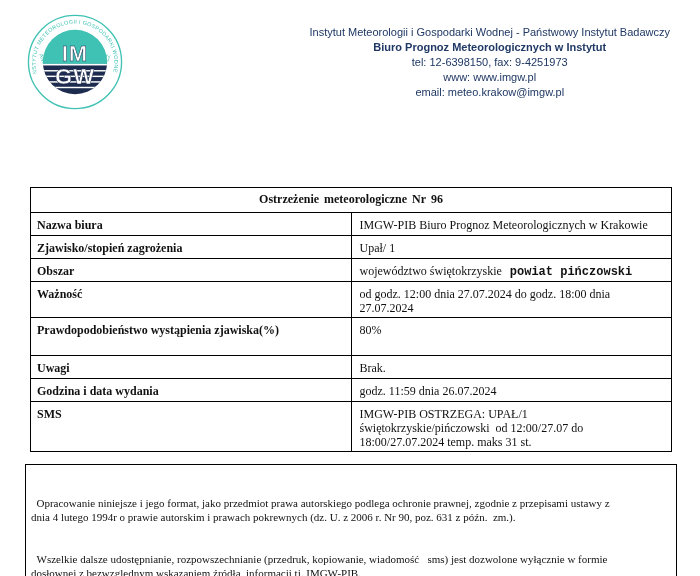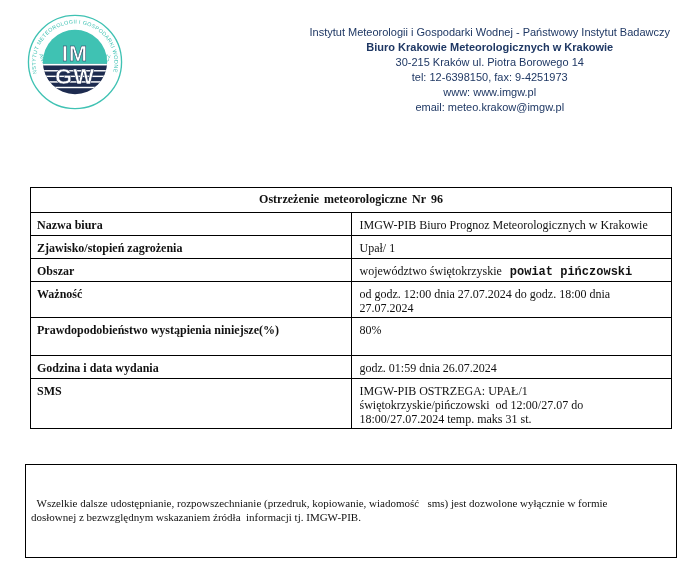--- a/index.html
+++ b/index.html
@@ -116,22 +116,21 @@
       <rect x="15" y="64.2" width="70" height="1.5" fill="#ffffff"></rect>
       <rect x="15" y="70" width="70" height="1.5" fill="#ffffff"></rect>
       <rect x="15" y="75.8" width="70" height="1.5" fill="#ffffff"></rect>
     </g>
     <text x="50" y="49" text-anchor="middle" font-family="Liberation Sans, sans-serif" font-weight="bold" font-size="23" fill="#ffffff" stroke="#1d2b4f" stroke-width="0.5" letter-spacing="1">IM</text>
     <text x="50" y="73" text-anchor="middle" font-family="Liberation Sans, sans-serif" font-weight="bold" font-size="23" fill="#ffffff" stroke="#1d2b4f" stroke-width="0.5" letter-spacing="1">GW</text>
   </svg>
 
   <div class="org-block">
     <div class="org-line">Instytut Meteorologii i Gospodarki Wodnej - Państwowy Instytut Badawczy</div>
-    <div class="org-line bold">Biuro Krakowie Meteorologicznych w Krakowie</div>
-    <div class="org-line">30-215 Kraków ul. Piotra Borowego 14</div>
+    <div class="org-line bold">Biuro Prognoz Meteorologicznych w Instytut</div>
     <div class="org-line">tel: 12-6398150, fax: 9-4251973</div>
     <div class="org-line">www: www.imgw.pl</div>
     <div class="org-line">email: meteo.krakow@imgw.pl</div>
   </div>
 
   <table class="warning">
     <tbody>
         <tr>
       <td class="title-cell" colspan="2">Ostrzeżenie meteorologiczne Nr 96</td>
     </tr>
@@ -145,33 +144,39 @@
     </tr>
     <tr class="single">
       <td class="lbl">Obszar</td>
       <td class="val"><span>województwo świętokrzyskie</span><span class="val-bold">powiat pińczowski</span></td>
     </tr>
     <tr class="single">
       <td class="lbl">Ważność</td>
       <td class="val">od godz. 12:00 dnia 27.07.2024 do godz. 18:00 dnia 27.07.2024</td>
     </tr>
     <tr class="double">
-      <td class="lbl">Prawdopodobieństwo wystąpienia niniejsze(%)</td>
+      <td class="lbl">Prawdopodobieństwo wystąpienia zjawiska(%)</td>
       <td class="val">80%</td>
     </tr>
     <tr class="single">
+      <td class="lbl">Uwagi</td>
+      <td class="val">Brak.</td>
+    </tr>
+    <tr class="single">
       <td class="lbl">Godzina i data wydania</td>
-      <td class="val">godz. 01:59 dnia 26.07.2024</td>
+      <td class="val">godz. 11:59 dnia 26.07.2024</td>
     </tr>
     <tr class="double">
       <td class="lbl">SMS</td>
       <td class="val prewrap">IMGW-PIB OSTRZEGA: UPAŁ/1 świętokrzyskie/pińczowski  od 12:00/27.07 do
 18:00/27.07.2024 temp. maks 31 st.</td>
     </tr>
   </tbody>
     </table>
 
   <div class="copyright">
+    <div>  Opracowanie niniejsze i jego format, jako przedmiot prawa autorskiego podlega ochronie prawnej, zgodnie z przepisami ustawy z
+dnia 4 lutego 1994r o prawie autorskim i prawach pokrewnych (dz. U. z 2006 r. Nr 90, poz. 631 z późn.  zm.).</div>
     <div>  Wszelkie dalsze udostępnianie, rozpowszechnianie (przedruk, kopiowanie, wiadomość   sms) jest dozwolone wyłącznie w formie
 dosłownej z bezwzględnym wskazaniem źródła  informacji tj. IMGW-PIB.</div>
   </div>
 
 </div>
 
 </body></html>

